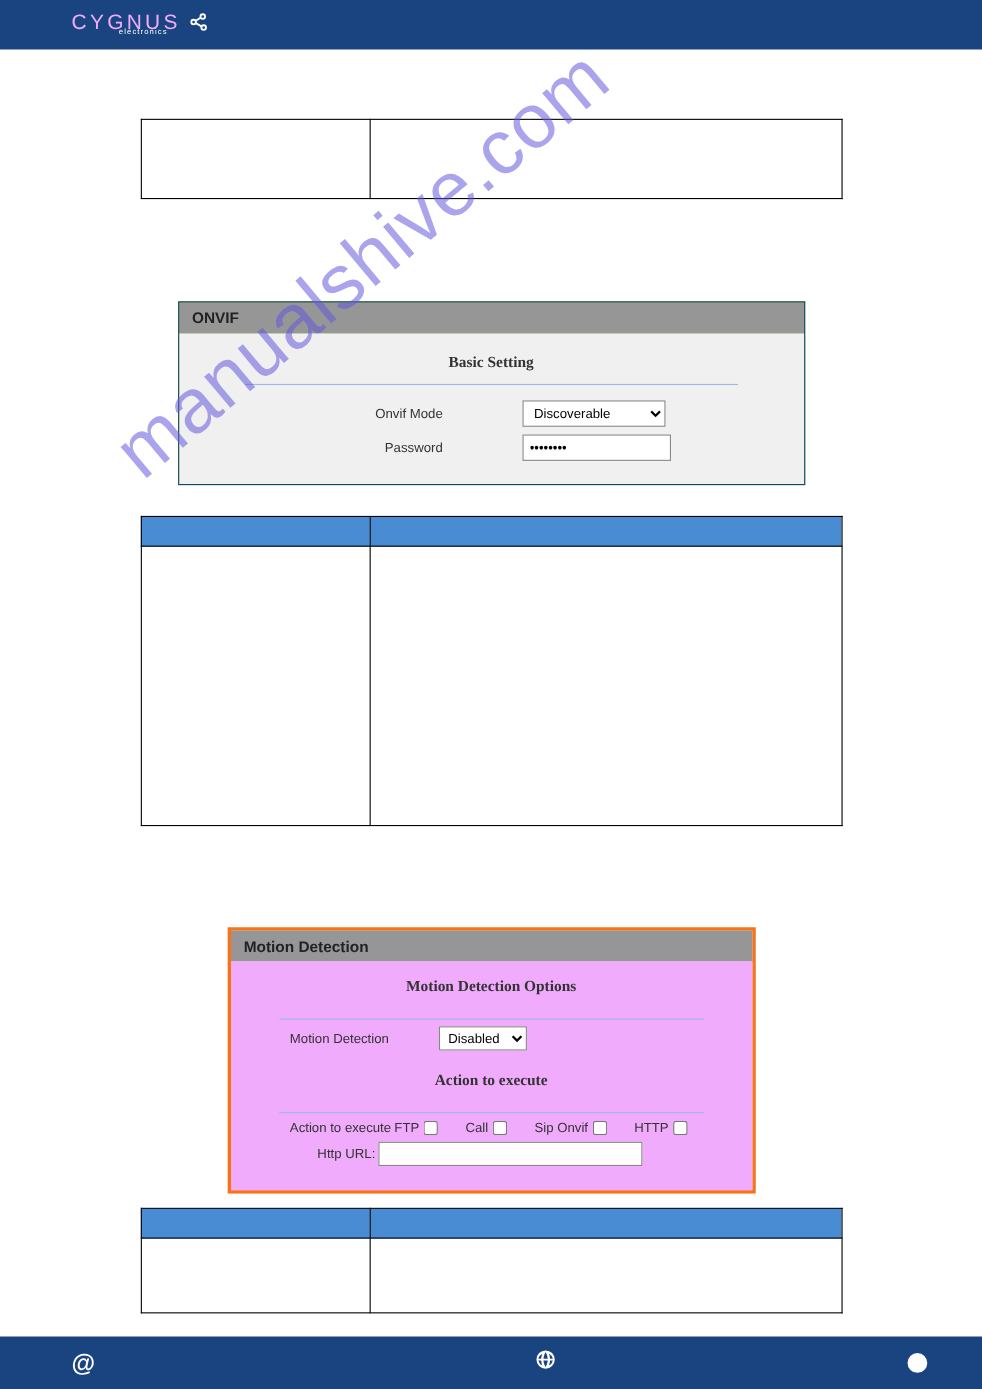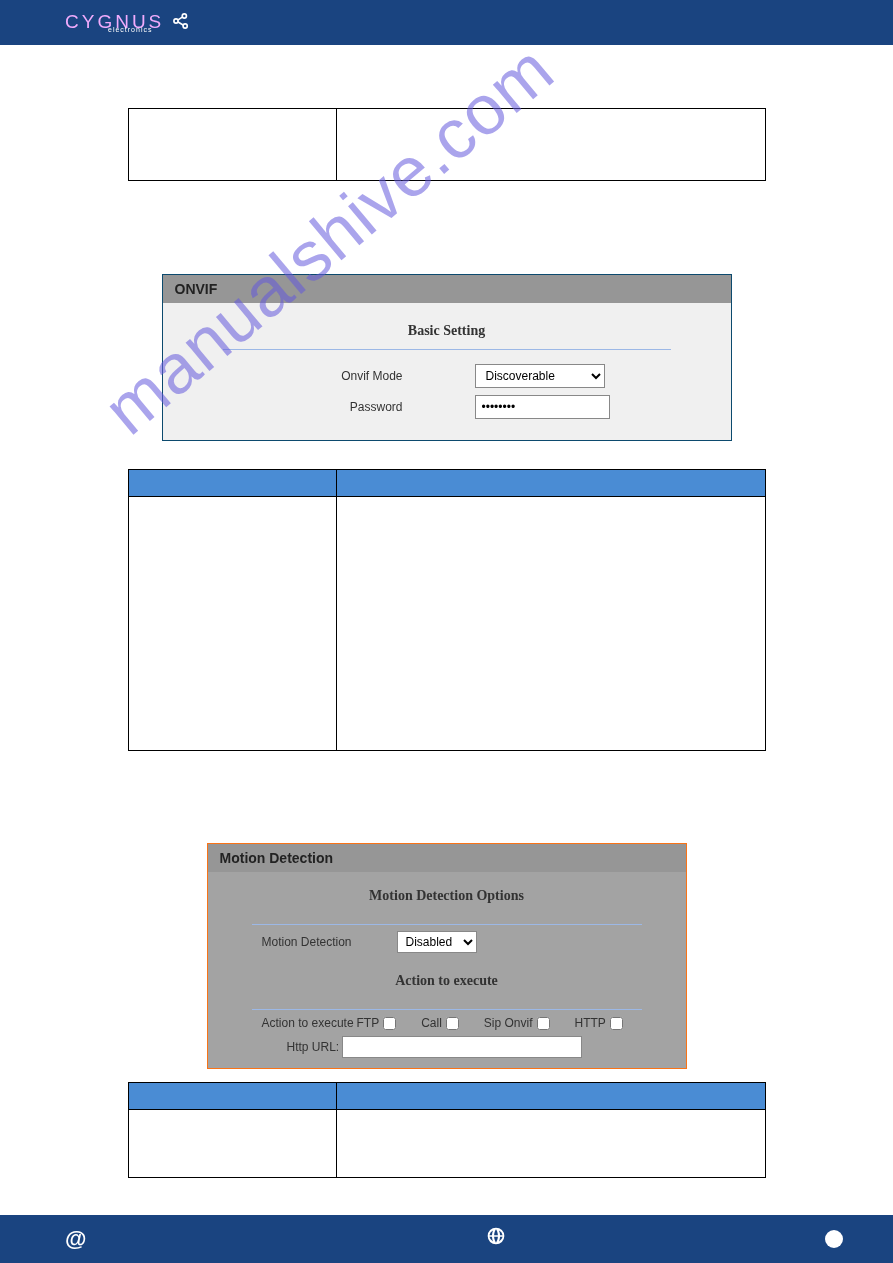--- a/index.html
+++ b/index.html
@@ -113,25 +113,25 @@
   .table-2 th {
     background: #4a8cd4;
     height: 27px;
   }
   .table-2 th:first-child, .table-2 td:first-child { width: 208px; }
   .table-2 td { height: 254px; }
   .motion-panel {
     margin: 92px auto 0;
     width: 480px;
     background: #e6e6e6;
-    border: 1px solid #f97316;
+    border: 3px solid #f97316;
   }
   .motion-body {
-    background: #a3a3a3;
-    padding: 6px 14px 4px;
+    background: #f0abfc;
+    padding: 6px 14px 16px;
   }
   .motion-row {
     display: flex;
     align-items: center;
     margin: 6px 0;
     padding-left: 40px;
     font-size: 12px;
     color: #333;
   }
   .motion-label {

